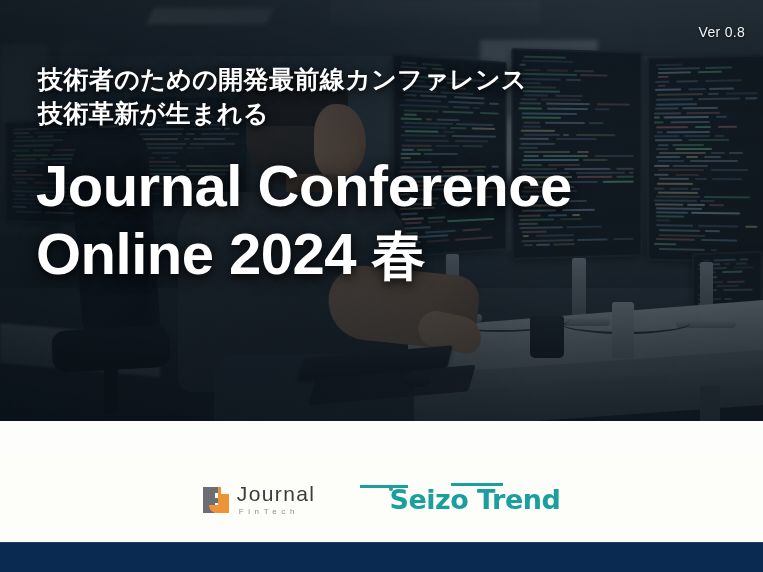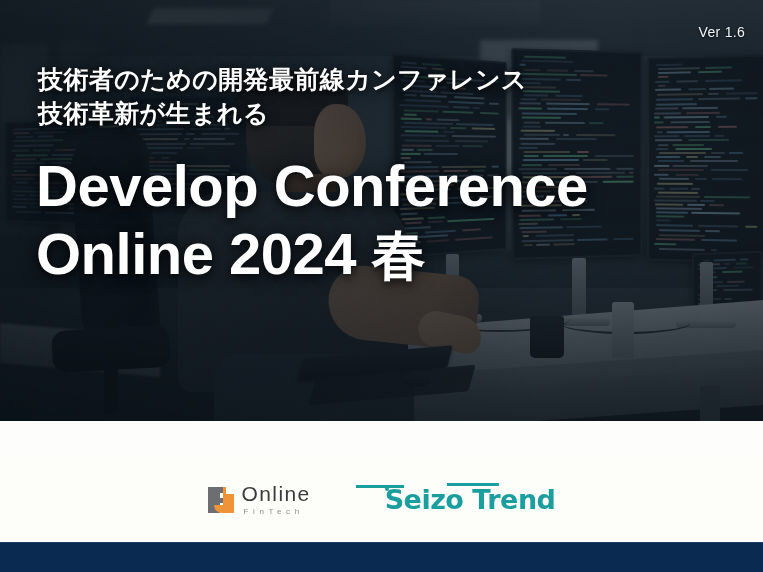--- a/index.html
+++ b/index.html
@@ -805,48 +805,48 @@
 
       <div class="keyboard"></div>
       <div class="mousepad"></div>
       <div class="mouse"></div>
 
       <div class="photo-grade"></div>
     </div>
 
     <div class="hero-scrim"></div>
 
-    <div class="ver">Ver 1.6</div>
+    <div class="ver">Ver 0.8</div>
 
     <div class="lede">
       <div>技術者のための開発最前線カンファレンス</div>
       <div>技術革新が生まれる</div>
     </div>
 
     <div class="title">
-      <div class="line1">Develop Conference</div>
+      <div class="line1">Journal Conference</div>
       <div class="line2"><span>Online 2024</span> <span class="season">春</span></div>
     </div>
   </div>
 
 
   <div class="logoband">
 
 
     <a class="logo logo-fintech">
       <span class="mark">
         <span class="m-f"></span>
         <span class="m-ftop"></span>
         <span class="m-fmid"></span>
         <span class="m-j"></span>
         <span class="m-jfoot"></span>
         <span class="m-notch"></span>
       </span>
       <span class="words">
-        <span class="fintech">Online</span>
+        <span class="fintech">Journal</span>
         <span class="journal">FinTech</span>
       </span>
     </a>
 
     <a class="logo logo-seizo">
       <span class="bar1"></span>
       <span class="bar2"></span>
       <span class="dot"></span>
       <span class="txt">Seizo Trend</span>
     </a>

